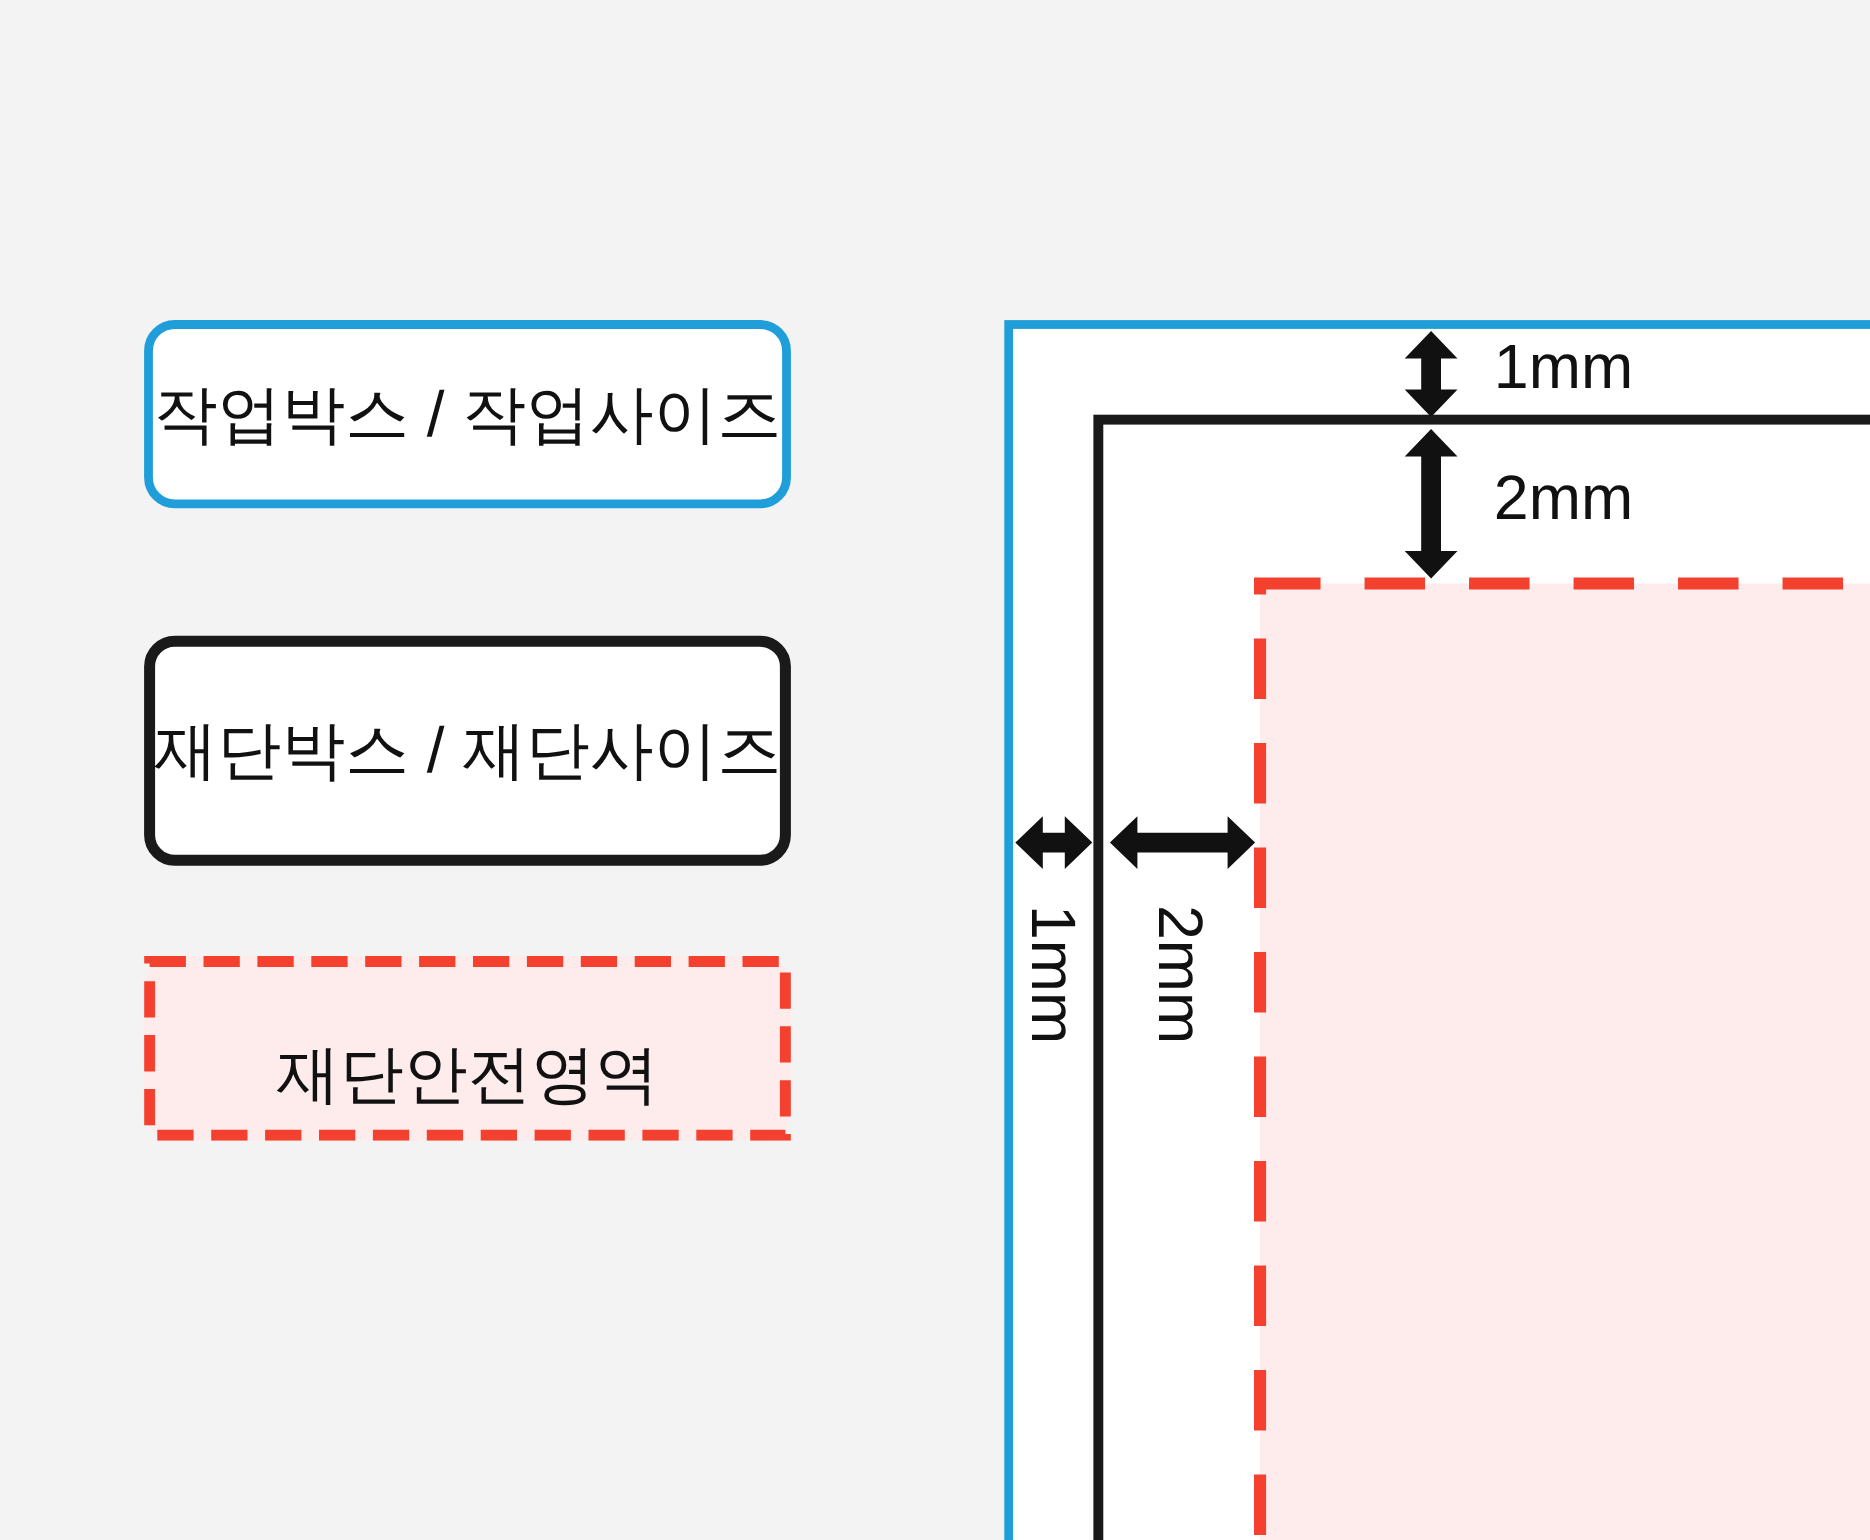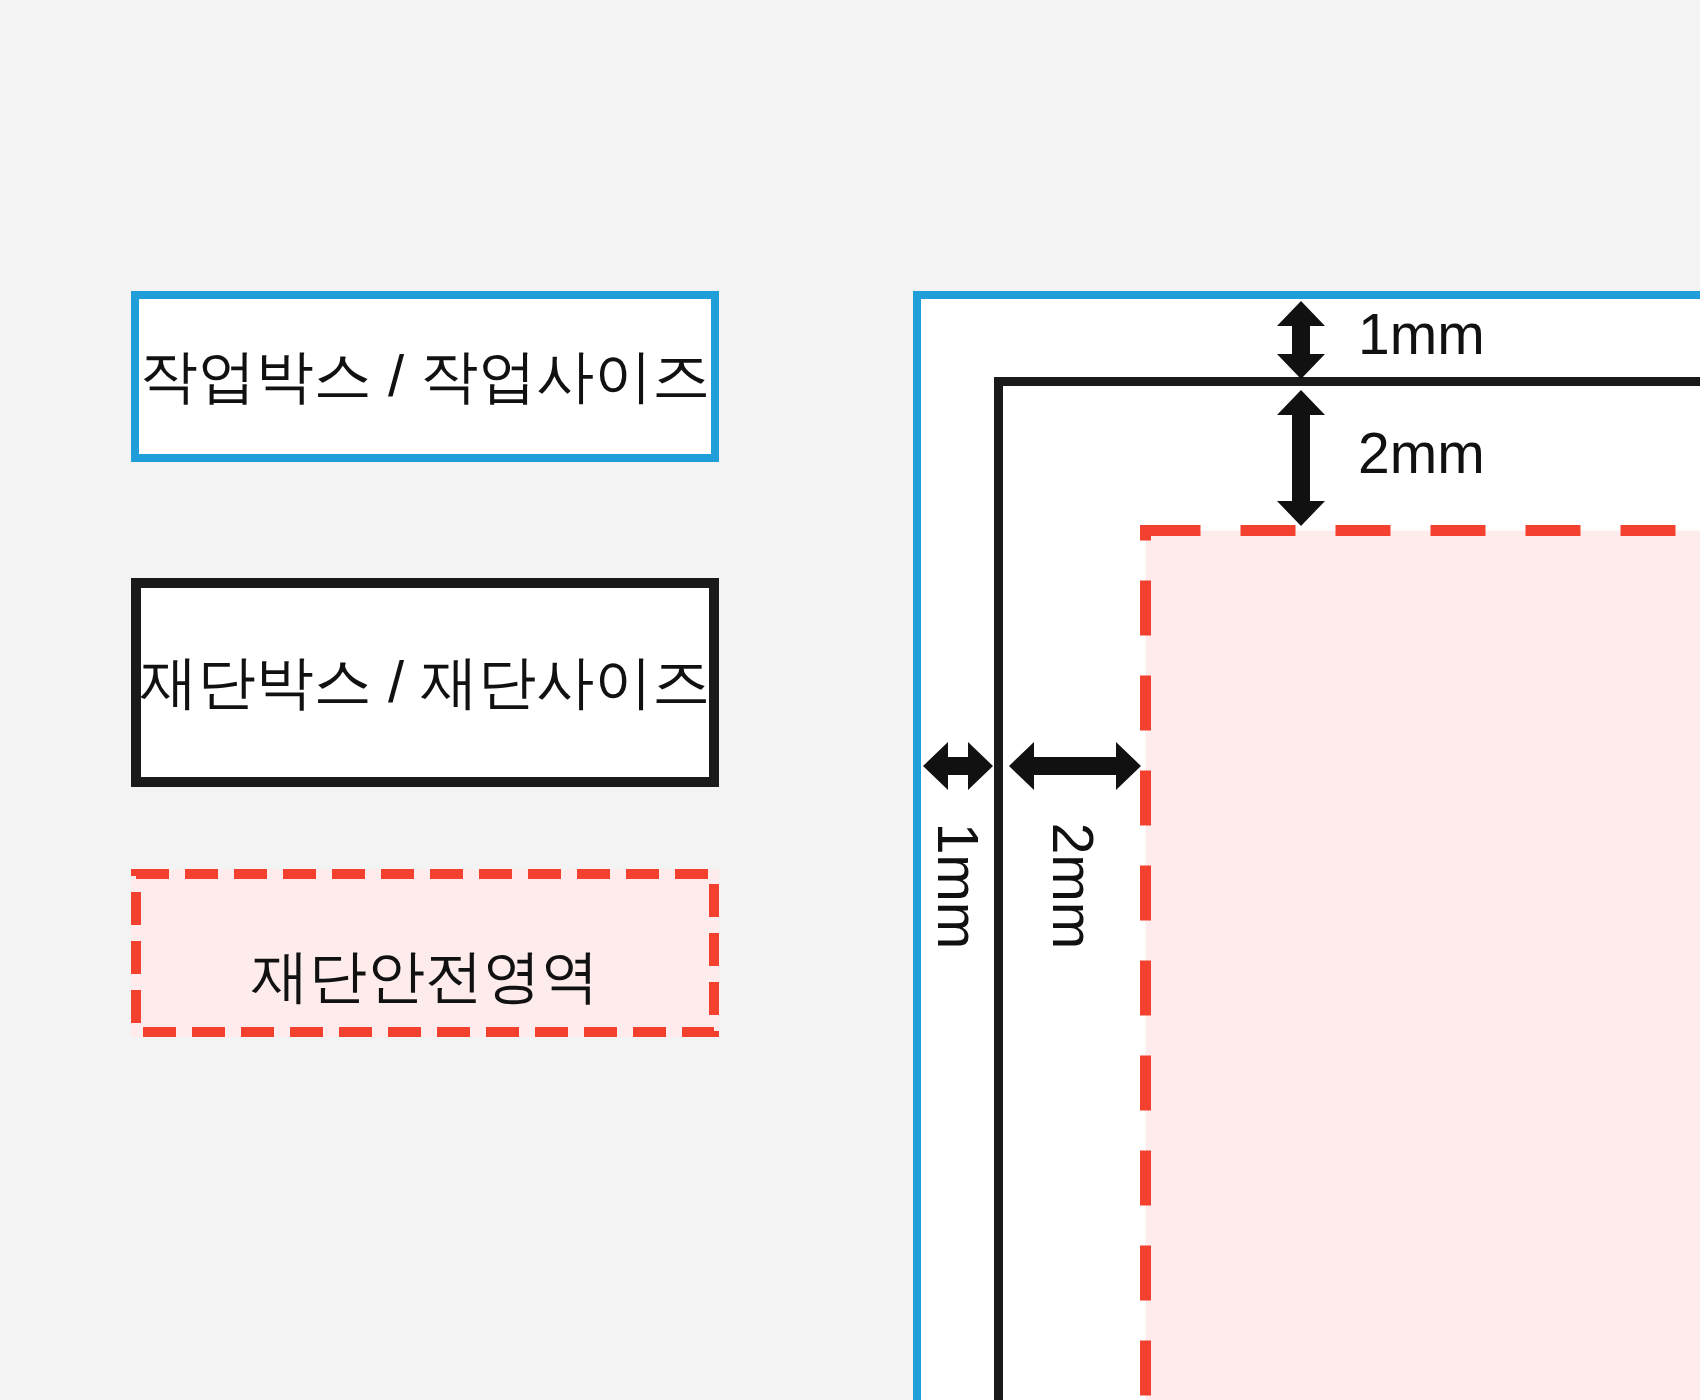--- a/index.html
+++ b/index.html
@@ -14,20 +14,21 @@
   
   .legend-box{
     position:absolute;
     left:131px;width:588px;
     box-sizing:border-box;
     background:#ffffff;
     display:flex;align-items:center;justify-content:center;
     font-size:58px;
     letter-spacing:0px;
     white-space:nowrap;
+    border-radius:28px;
   }
   .legend-work{
     top:291px;height:171px;
     border:8px solid var(--work-box-blue,#1f9ed9);
   }
   .legend-cut{
     top:578px;height:209px;
     border:10px solid var(--cut-box-black,#1a1a1a);
   }
   .legend-safety{

